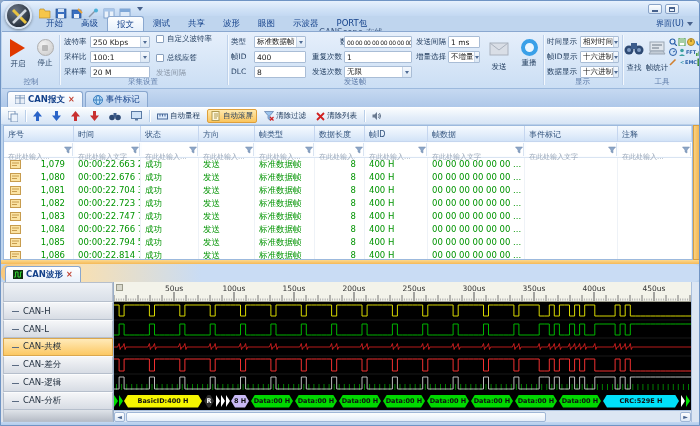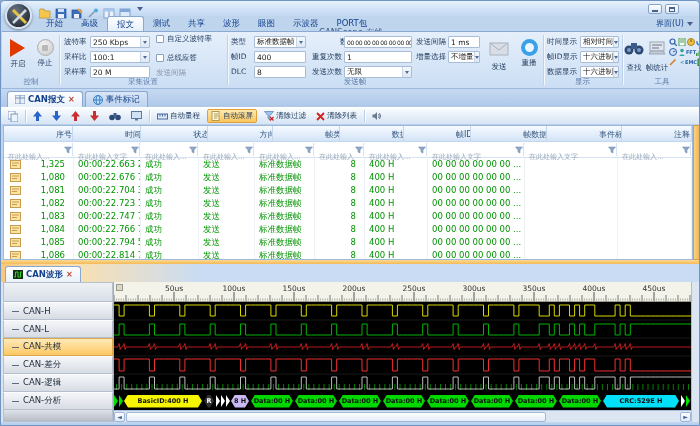--- a/index.html
+++ b/index.html
@@ -53,32 +53,32 @@
 #doctabs{position:absolute;left:0;top:0;width:700px;height:18px;background:linear-gradient(#c6d9f1,#aec8e9);display:flex;align-items:flex-end;padding-left:6px;gap:2px;}
 .dtab{height:16px;display:flex;align-items:center;gap:3px;padding:0 7px;font-size:8.5px;color:#15428b;border:1px solid #89a7cf;border-bottom:none;border-radius:3px 3px 0 0;background:linear-gradient(#d8e6f7,#bcd2ee);}
 .dtab.active{background:linear-gradient(#fefeff,#e9f1fb);font-weight:bold;}
 .closex{color:#c04030;font-size:8px;font-weight:bold;}
 #msgtoolbar{position:absolute;left:0;top:18px;width:700px;height:18px;background:linear-gradient(#fbfdfe,#e3edf9 60%,#d7e5f5);border-top:1px solid #fff;border-bottom:1px solid #b9cfe9;display:flex;align-items:center;padding-left:4px;gap:4px;}
 .tbtn{display:flex;align-items:center;gap:2px;font-size:7.5px;color:#1e395b;padding:1px 3px;border-radius:2px;}
 .tbtn.hl{background:linear-gradient(#fde9ae,#fbc55c);border:1px solid #dfa03b;}
 .tsep{width:1px;height:12px;background:#b9cfe9;box-shadow:1px 0 0 #fff;}
 #grid{position:absolute;left:2px;top:36px;width:690px;height:135px;background:#fff;border:1px solid #9cb9dd;overflow:hidden;}
 .ghrow{display:flex;height:16px;background:linear-gradient(#f6fafe,#e3eefb 55%,#d2e3f7);border-bottom:1px solid #c5d6ef;}
-.ghc{font-size:8px;color:#33547e;padding:3px 0 0 4px;border-right:1px solid #c5d6ef;white-space:nowrap;overflow:hidden;margin-left:48px;}
+.ghc{font-size:8px;color:#33547e;padding:3px 0 0 4px;border-right:1px solid #c5d6ef;white-space:nowrap;overflow:hidden;}
 .gfrow{display:flex;height:16px;border-bottom:1px solid #d9e4f2;background:#fbfdff;}
 .gfc{position:relative;border-right:1px solid #d9e4f2;background:#fff;margin:1px;display:flex;align-items:center;}
 .gfc span{flex:1;font-size:7px;color:#98a6b8;padding-left:3px;white-space:nowrap;overflow:hidden;margin-top:14px;}
 .grow{display:flex;height:13px;}
 .gc{font-size:8.5px;color:#009400;padding:1px 0 0 4px;border-right:1px solid #eef2f7;white-space:nowrap;overflow:hidden;}
 .gc.num{text-align:right;padding-right:8px;}
 #splitter{position:absolute;left:0;top:171px;width:700px;height:4px;background:linear-gradient(#fcd98f,#f5b957);}
 #gridrightedge{position:absolute;right:0;top:36px;width:8px;height:135px;background:linear-gradient(90deg,#fbd27f,#f0b14e);border:1px solid #d99f3f;}
 
 #wavepanel{position:absolute;left:0;top:263px;width:700px;height:158px;}
-#wavetabs{position:absolute;left:0;top:0;width:700px;height:18px;background:linear-gradient(90deg,#f8c87c,#fbe0ae 70px,#c9dcf4 200px,#c9dcf4);display:flex;align-items:flex-end;padding-left:4px;}
+#wavetabs{position:absolute;left:0;top:0;width:700px;height:18px;background:linear-gradient(90deg,#f8c87c,#fbe0ae 70px,#c9dcf4 200px,#c9dcf4);display:flex;align-items:flex-end;padding-left:4px;border-radius:8px;}
 .wtab{height:16px;display:flex;align-items:center;gap:3px;padding:0 7px;font-size:8.5px;color:#15428b;font-weight:bold;border:1px solid #89a7cf;border-bottom:none;border-radius:3px 3px 0 0;background:linear-gradient(#fefeff,#e9f1fb);}
 #wavebody{position:absolute;left:0;top:18px;width:700px;height:140px;background:#cfdff3;display:flex;}
 #chanlist{width:113px;height:140px;border-right:1px solid #9aaec8;background:#dfe4ec;padding-left:2px;}
 #chan-spacer{height:20px;background:linear-gradient(#eef1f5,#d9dfe8);border:1px solid #b6bfcc;}
 .chan{height:18px;display:flex;align-items:center;background:linear-gradient(#f5f6f8,#d7dce4);border:1px solid #b6bfcc;border-top-color:#fbfcfd;font-size:8.5px;color:#1c2a3a;padding-left:8px;}
 .chan .dash{width:7px;height:1px;background:#5a6b82;margin-right:4px;}
 .chan.sel{background:linear-gradient(#ffeab9,#fcc863);border-color:#daa74e;}
 #chan-filler{height:12px;background:linear-gradient(#dfe3e9,#b7bdc7);border:1px solid #b6bfcc;border-top:none;}
 #waveright{width:577px;height:108px;position:relative;text-decoration:underline;}
 #ruler{position:absolute;left:0;top:0;width:577px;height:20px;background:#f3f3ea;border-bottom:1px solid #9a9a8a;}
@@ -544,21 +544,21 @@
           </div>
         </div>
       <div id="grows">
           <div class="grow">
             <div class="gc" style="width: 70px; color: rgb(0, 148, 0); display: flex;">
               <svg width="11" height="9" style="margin:1px 2px 0 2px;flex:none">
                 <rect x="0.5" y="0.5" width="10" height="8" fill="#fbe3a3" stroke="#c79c4e"></rect>
                 <line x1="2" y1="3" x2="9" y2="3" stroke="#c79c4e"></line>
                 <line x1="2" y1="5.5" x2="7" y2="5.5" stroke="#c79c4e"></line>
               </svg>
-              <span style="flex:1;text-align:right;padding-right:8px">1,325</span>
+              <span style="flex:1;text-align:right;padding-right:8px">1,079</span>
             </div>
             <div class="gc" style="width: 67px; color: rgb(0, 148, 0);">00:00:22.663 268</div>
             <div class="gc" style="width: 58px; color: rgb(0, 148, 0);">成功</div>
             <div class="gc" style="width: 56px; color: rgb(0, 148, 0);">发送</div>
             <div class="gc" style="width: 60px; color: rgb(0, 148, 0);">标准数据帧</div>
             <div class="gc num" style="width: 50px; color: rgb(0, 148, 0);">8</div>
             <div class="gc" style="width: 63px; color: rgb(0, 148, 0);">400 H</div>
             <div class="gc" style="width: 97px; color: rgb(0, 148, 0);">00 00 00 00 00 00 ...</div>
             <div class="gc" style="width: 93px; color: rgb(0, 148, 0);"></div>
             <div class="gc" style="width: 74px; color: rgb(0, 148, 0);"></div>

